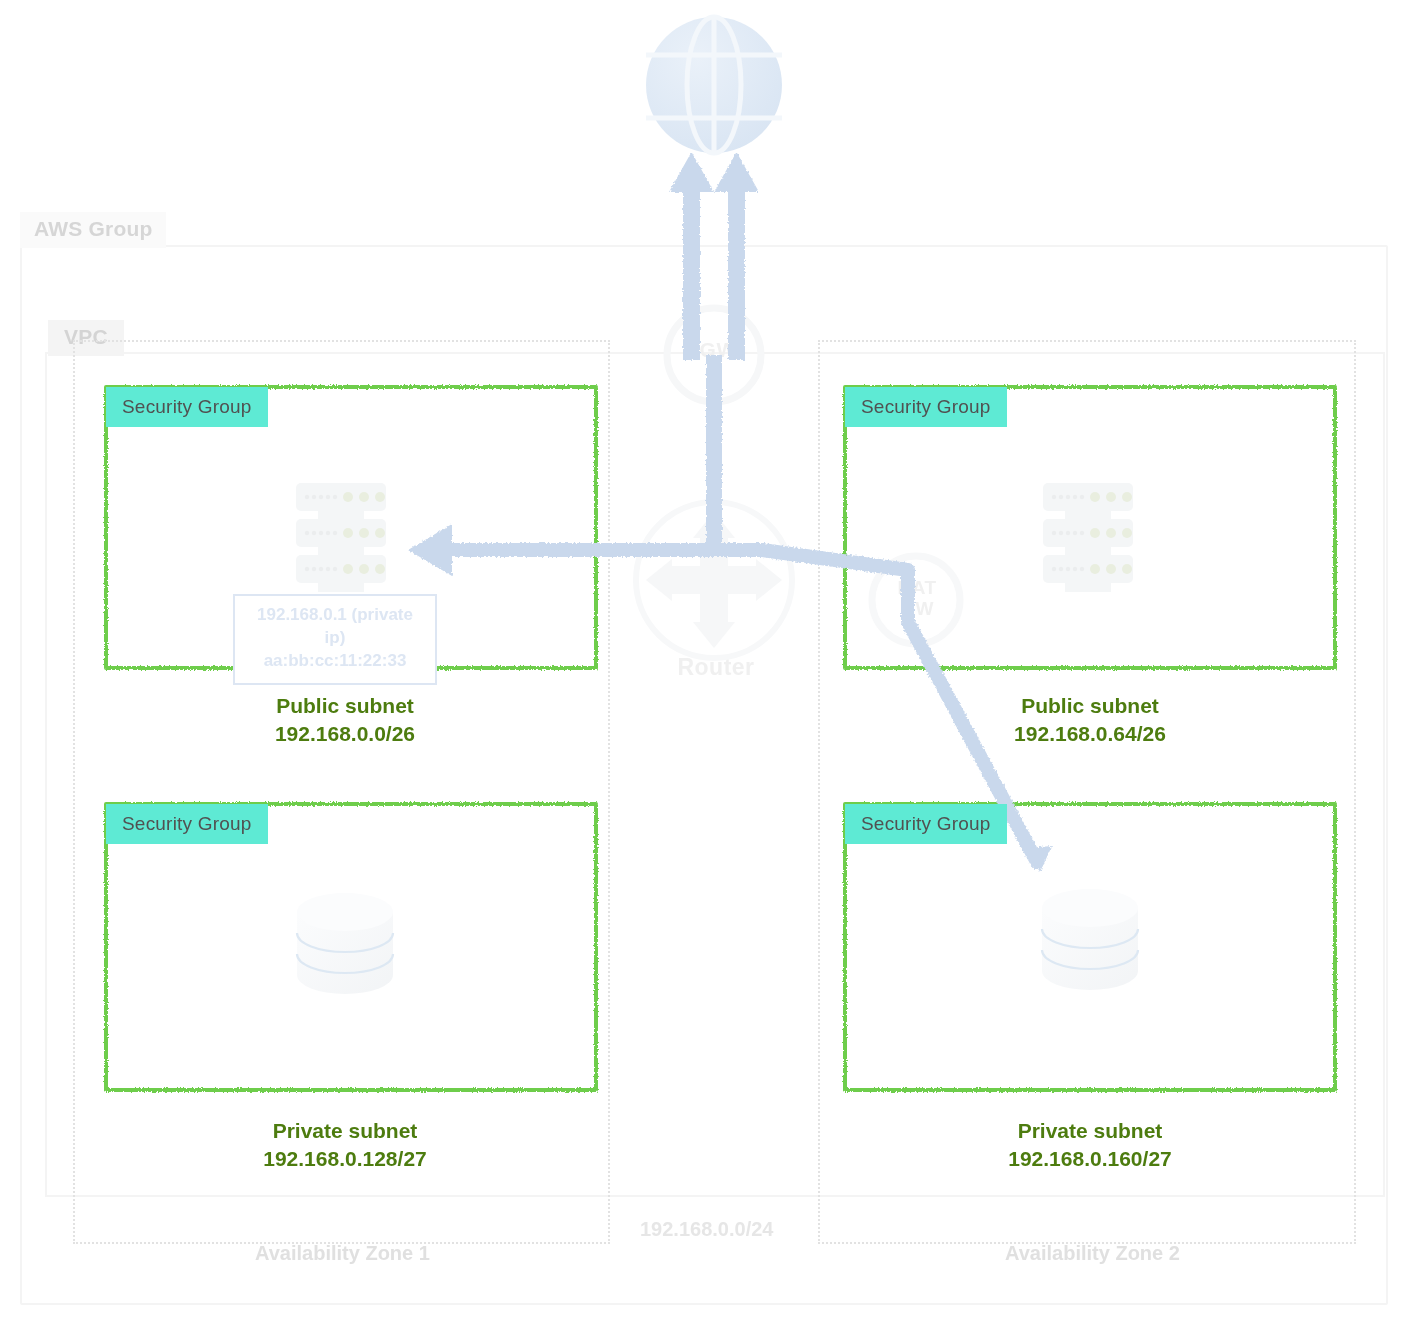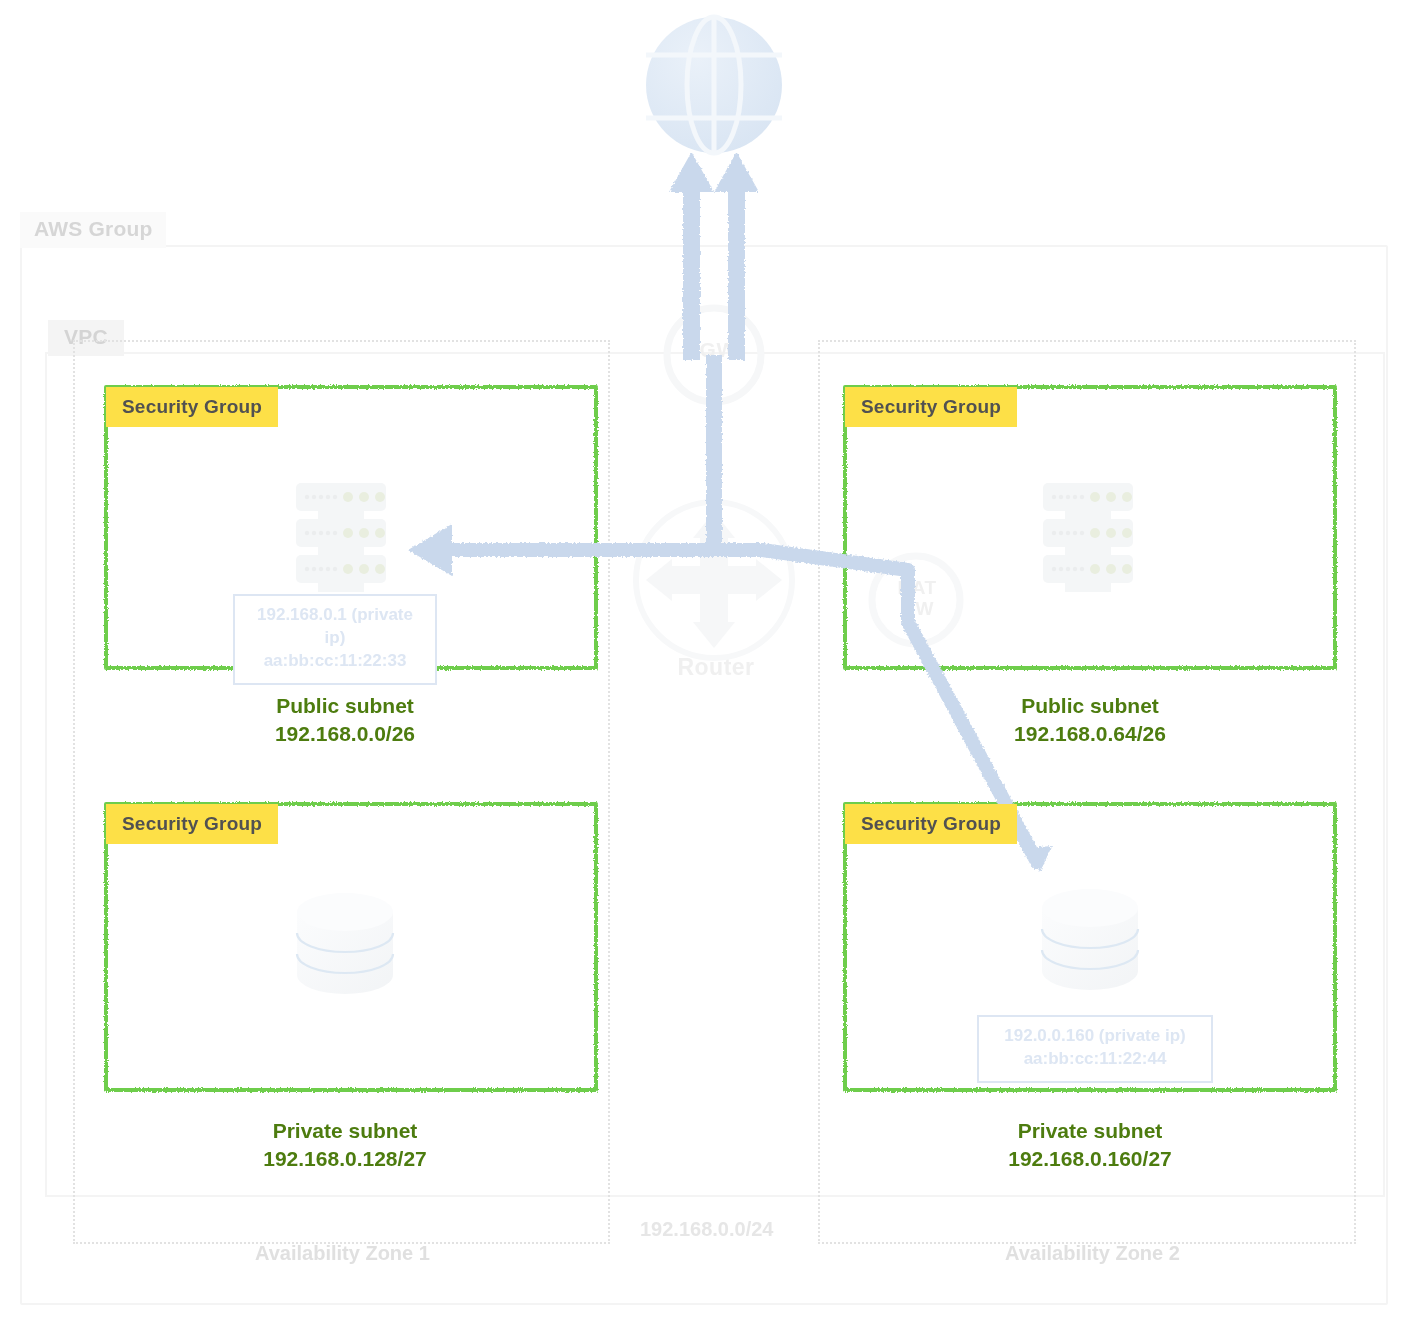--- a/index.html
+++ b/index.html
@@ -102,24 +102,24 @@
     box-sizing: border-box;
     
     border-radius: 2px;
     filter: url(#roughen);
   }
   .sg-tab {
     position: absolute;
     left: 2px; top: 2px;
     height: 40px;
     padding: 0 16px;
-    background: #fde047;
+    background: #5eead4;
     color: #515151;
     font-size: 19px;
-    font-weight: bold;
+    font-weight: normal;
     line-height: 40px;
     white-space: nowrap;
     letter-spacing: 0.2px;
     z-index: 3;
   }
 
   .sg.sg-tl { left: 104px; top: 385px;  width: 494px; height: 285px; }
   .sg.sg-tr { left: 843px; top: 385px;  width: 494px; height: 285px; }
   .sg.sg-bl { left: 104px; top: 802px;  width: 494px; height: 290px; }
   .sg.sg-br { left: 843px; top: 802px;  width: 494px; height: 290px; }
@@ -397,22 +397,20 @@
     </g>
   </svg>
 
   <div class="node-label igw">IGW</div>
   <div class="node-label natgw">NAT
 GW</div>
   <div class="node-label router">Router</div>
 
   <div class="ipbox ip-tl">192.168.0.1 (private ip)
 aa:bb:cc:11:22:33</div>
-  <div class="ipbox ip-br">192.0.0.160 (private ip)
-aa:bb:cc:11:22:44</div>
 
   <div class="subnet-caption c-tl">Public subnet
 192.168.0.0/26</div>
   <div class="subnet-caption c-tr">Public subnet
 192.168.0.64/26</div>
   <div class="subnet-caption c-bl">Private subnet
 192.168.0.128/27</div>
   <div class="subnet-caption c-br">Private subnet
 192.168.0.160/27</div>
 

